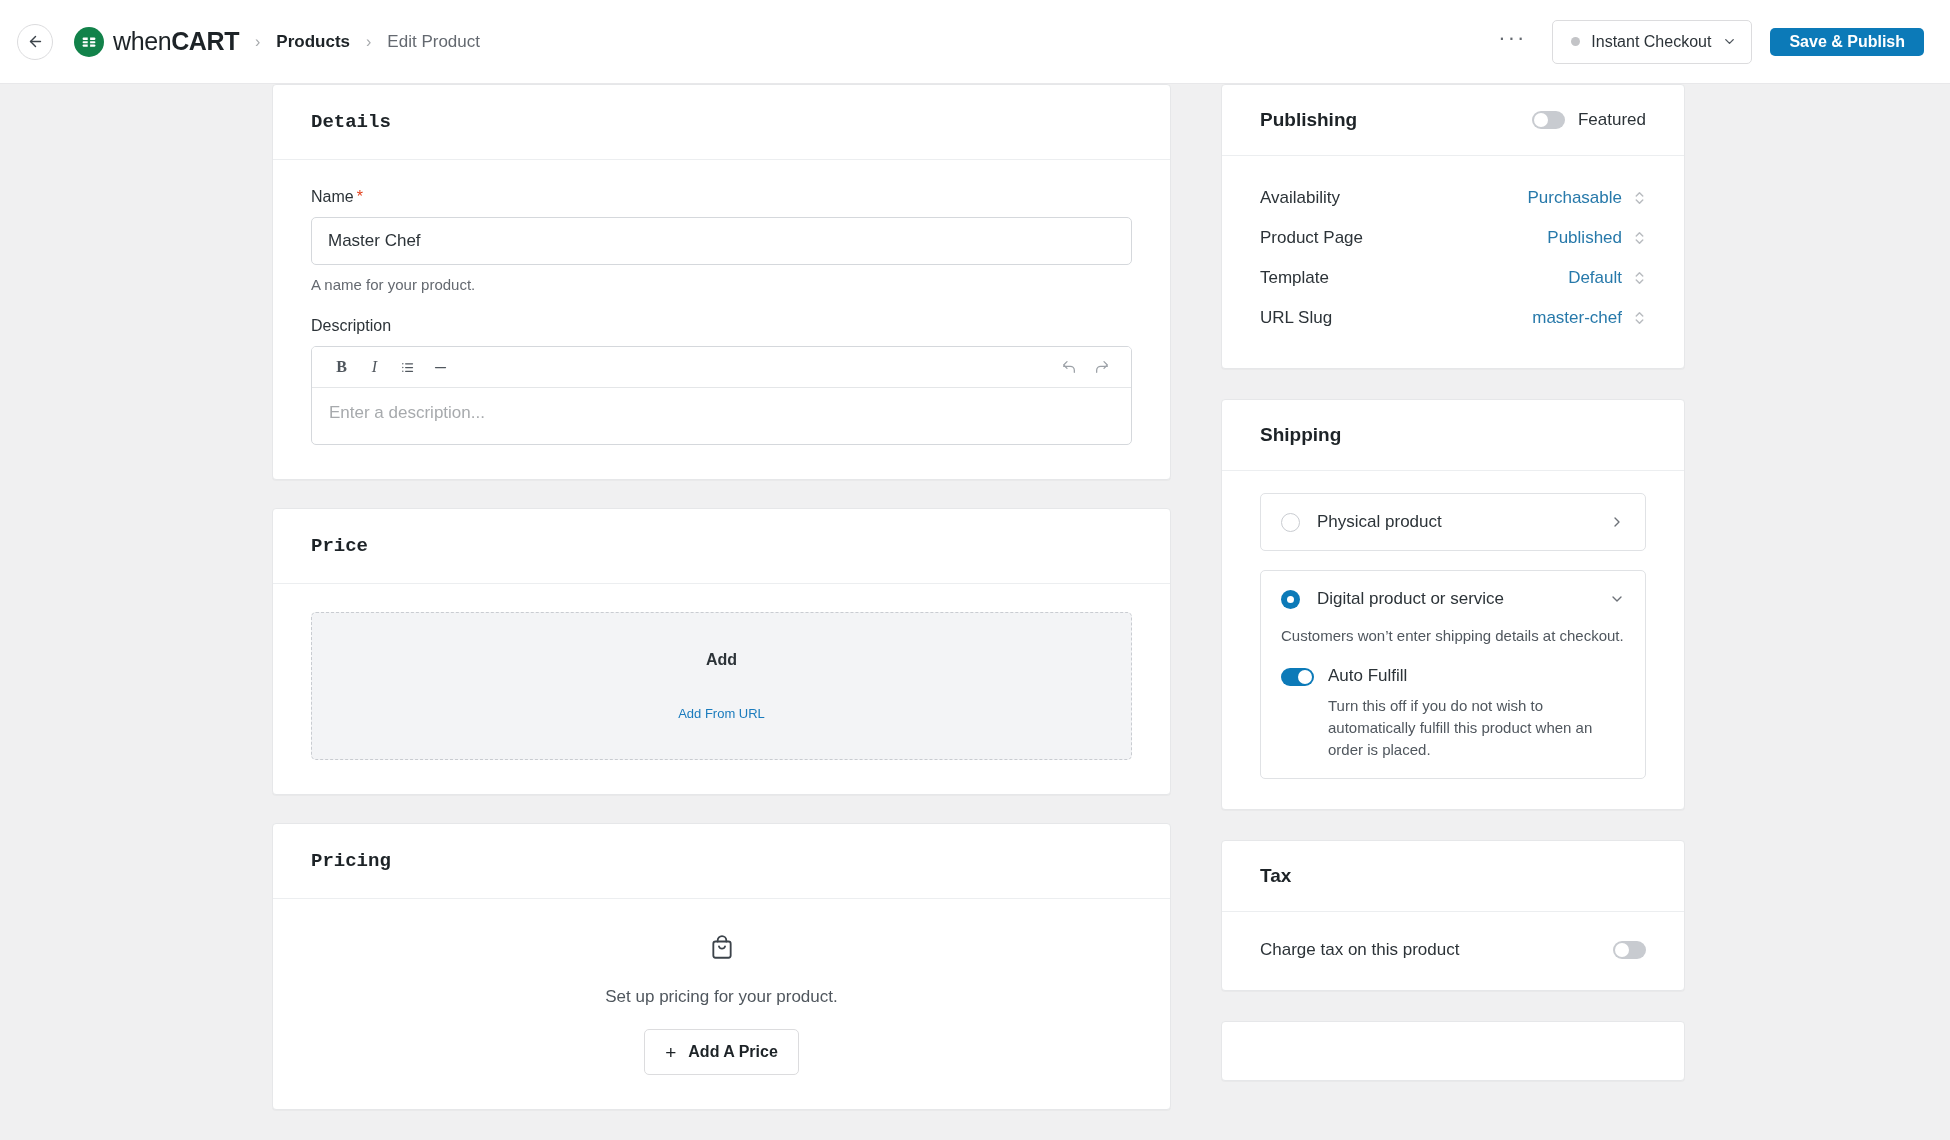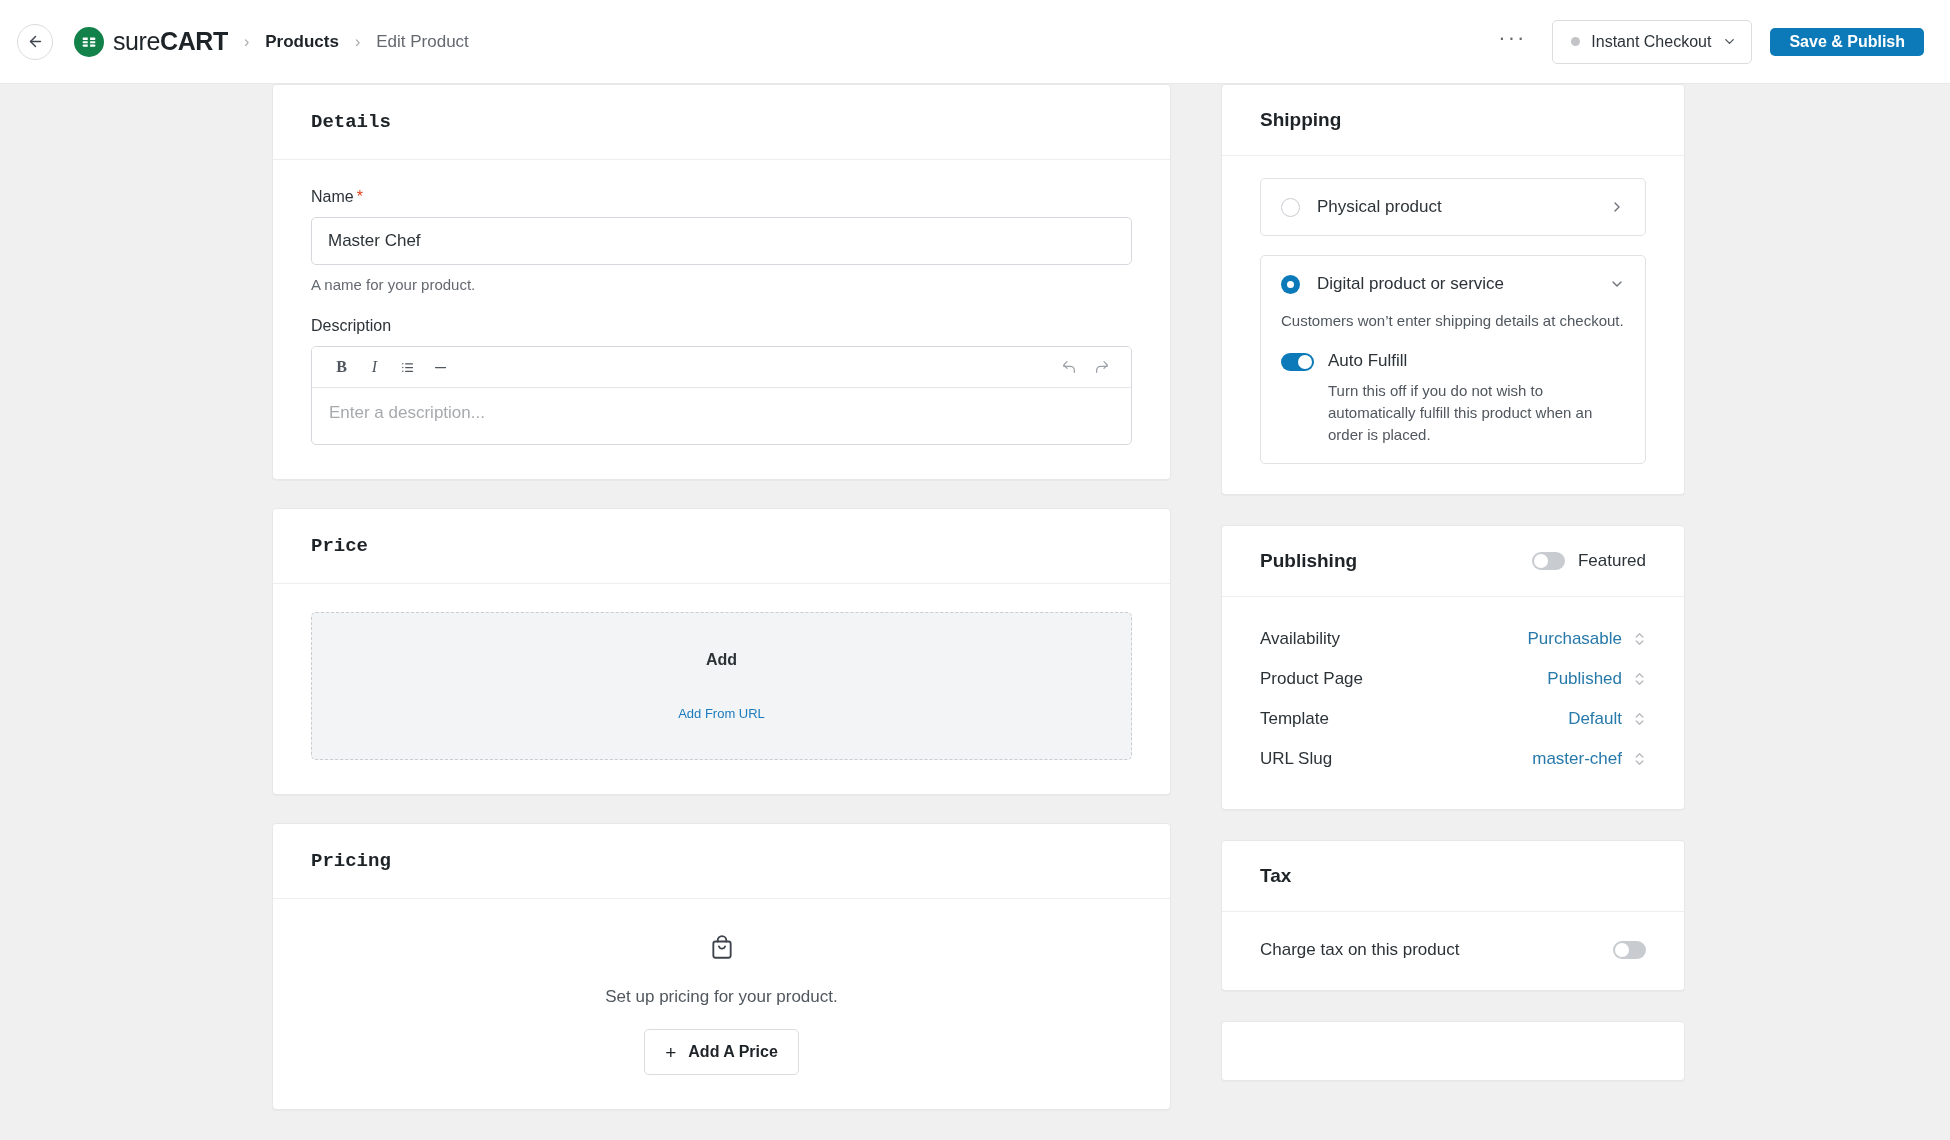--- a/index.html
+++ b/index.html
@@ -203,21 +203,21 @@
   <div class="brand">
     <span class="brand-mark">
       <svg width="22" height="22" viewBox="0 0 24 24">
         <rect x="5" y="7.2" width="14" height="2.6" rx="1.3" fill="#ffffff"></rect>
         <rect x="5" y="11.1" width="14" height="2.2" rx="1.1" fill="#ffffff"></rect>
         <rect x="5" y="14.6" width="14" height="2.6" rx="1.3" fill="#ffffff"></rect>
         <rect x="10.6" y="4.5" width="2.6" height="15" fill="#12824a"></rect>
       </svg>
     </span>
     <span class="brand-text">
-      <span class="b-sure">sure</span><span class="b-cart">CART</span>
+      <span class="b-sure">when</span><span class="b-cart">CART</span>
     </span>
   </div>
 
   <span class="crumb-sep">›</span>
   <span class="crumb-link">Products</span>
   <span class="crumb-sep">›</span>
   <span class="crumb-cur">Edit Product</span>
 
   <div class="header-right">
     <div class="kebab">···</div>
@@ -325,64 +325,20 @@
           </button>
         </div>
       </div>
     </div>
   </div>
 
   <div class="col-right">
 
     <div class="card mb-r">
       <div class="rp-head">
-        <span class="card-title">Shipping</span>
-      </div>
-      <div class="rp-body">
-
-        <div class="opt-box">
-          <div class="opt-top">
-            <span class="radio"></span>
-            <span class="opt-label">Physical product</span>
-            <span class="opt-chev">
-              <svg width="16" height="16" viewBox="0 0 24 24" fill="none" stroke="currentColor" stroke-width="2" stroke-linecap="round" stroke-linejoin="round">
-                <polyline points="9 6 15 12 9 18"></polyline>
-              </svg>
-            </span>
-          </div>
-        </div>
-
-        <div class="opt-box" style="margin-bottom:0">
-          <div class="opt-top">
-            <span class="radio sel"></span>
-            <span class="opt-label">Digital product or service</span>
-            <span class="opt-chev">
-              <svg width="16" height="16" viewBox="0 0 24 24" fill="none" stroke="currentColor" stroke-width="2" stroke-linecap="round" stroke-linejoin="round">
-                <polyline points="6 9 12 15 18 9"></polyline>
-              </svg>
-            </span>
-          </div>
-          <p class="opt-desc">Customers won’t enter shipping details at checkout.</p>
-
-          <div class="fulfill-row">
-            <span class="toggle on" style="margin-top:2px">
-              <span class="knob"></span>
-            </span>
-            <div>
-              <div class="fulfill-title">Auto Fulfill</div>
-              <div class="fulfill-desc">Turn this off if you do not wish to automatically fulfill this product when an order is placed.</div>
-            </div>
-          </div>
-        </div>
-
-      </div>
-    </div>
-
-    <div class="card mb-r">
-      <div class="rp-head">
         <span class="card-title">Publishing</span>
         <div class="toggle-wrap">
           <span class="toggle">
             <span class="knob"></span>
           </span>
           <span class="toggle-label">Featured</span>
         </div>
       </div>
       <div class="rp-body">
 
@@ -436,20 +392,64 @@
               </svg>
             </span>
           </span>
         </div>
 
       </div>
     </div>
 
     <div class="card mb-r">
       <div class="rp-head">
+        <span class="card-title">Shipping</span>
+      </div>
+      <div class="rp-body">
+
+        <div class="opt-box">
+          <div class="opt-top">
+            <span class="radio"></span>
+            <span class="opt-label">Physical product</span>
+            <span class="opt-chev">
+              <svg width="16" height="16" viewBox="0 0 24 24" fill="none" stroke="currentColor" stroke-width="2" stroke-linecap="round" stroke-linejoin="round">
+                <polyline points="9 6 15 12 9 18"></polyline>
+              </svg>
+            </span>
+          </div>
+        </div>
+
+        <div class="opt-box" style="margin-bottom:0">
+          <div class="opt-top">
+            <span class="radio sel"></span>
+            <span class="opt-label">Digital product or service</span>
+            <span class="opt-chev">
+              <svg width="16" height="16" viewBox="0 0 24 24" fill="none" stroke="currentColor" stroke-width="2" stroke-linecap="round" stroke-linejoin="round">
+                <polyline points="6 9 12 15 18 9"></polyline>
+              </svg>
+            </span>
+          </div>
+          <p class="opt-desc">Customers won’t enter shipping details at checkout.</p>
+
+          <div class="fulfill-row">
+            <span class="toggle on" style="margin-top:2px">
+              <span class="knob"></span>
+            </span>
+            <div>
+              <div class="fulfill-title">Auto Fulfill</div>
+              <div class="fulfill-desc">Turn this off if you do not wish to automatically fulfill this product when an order is placed.</div>
+            </div>
+          </div>
+        </div>
+
+      </div>
+    </div>
+
+    <div class="card mb-r">
+      <div class="rp-head">
         <span class="card-title">Tax</span>
       </div>
       <div class="rp-body" style="padding-top:28px;padding-bottom:30px">
         <div class="tax-row">
           <span class="tax-label">Charge tax on this product</span>
           <span class="toggle">
             <span class="knob"></span>
           </span>
         </div>
       </div>

